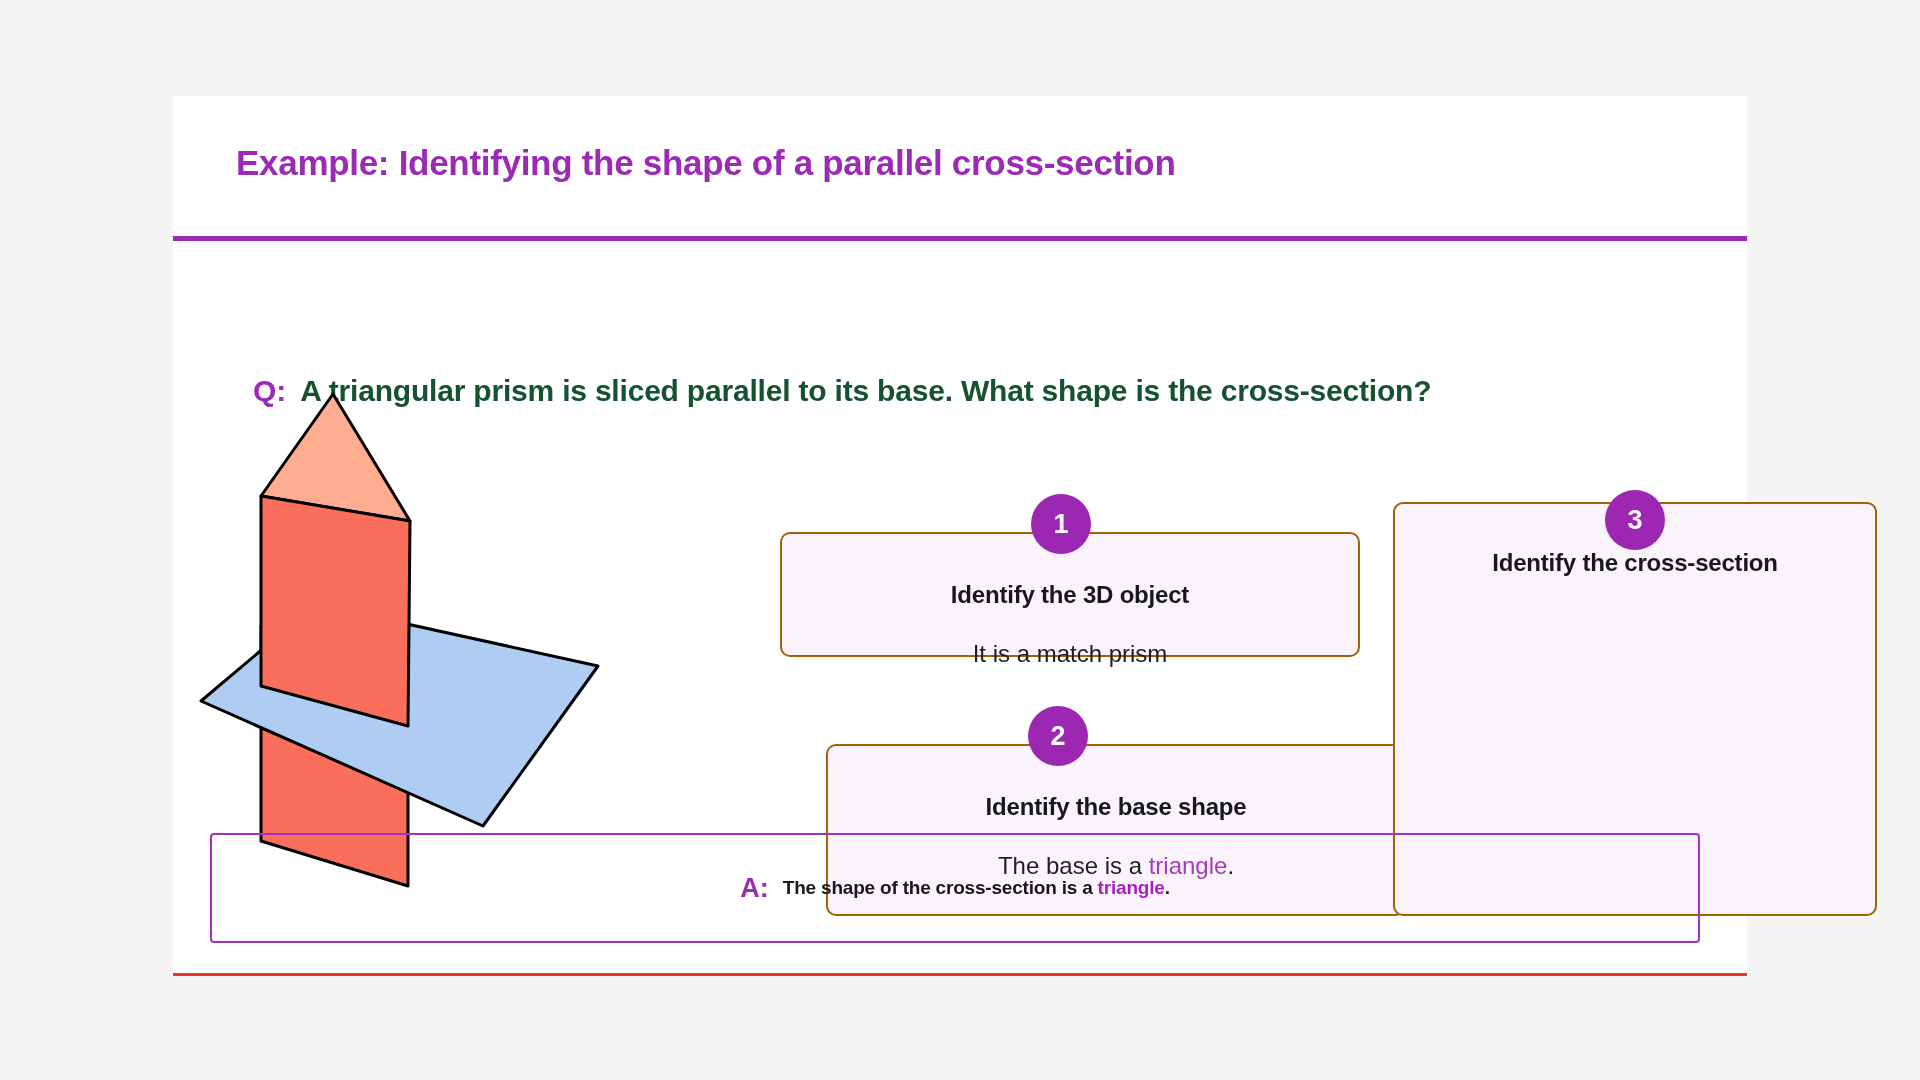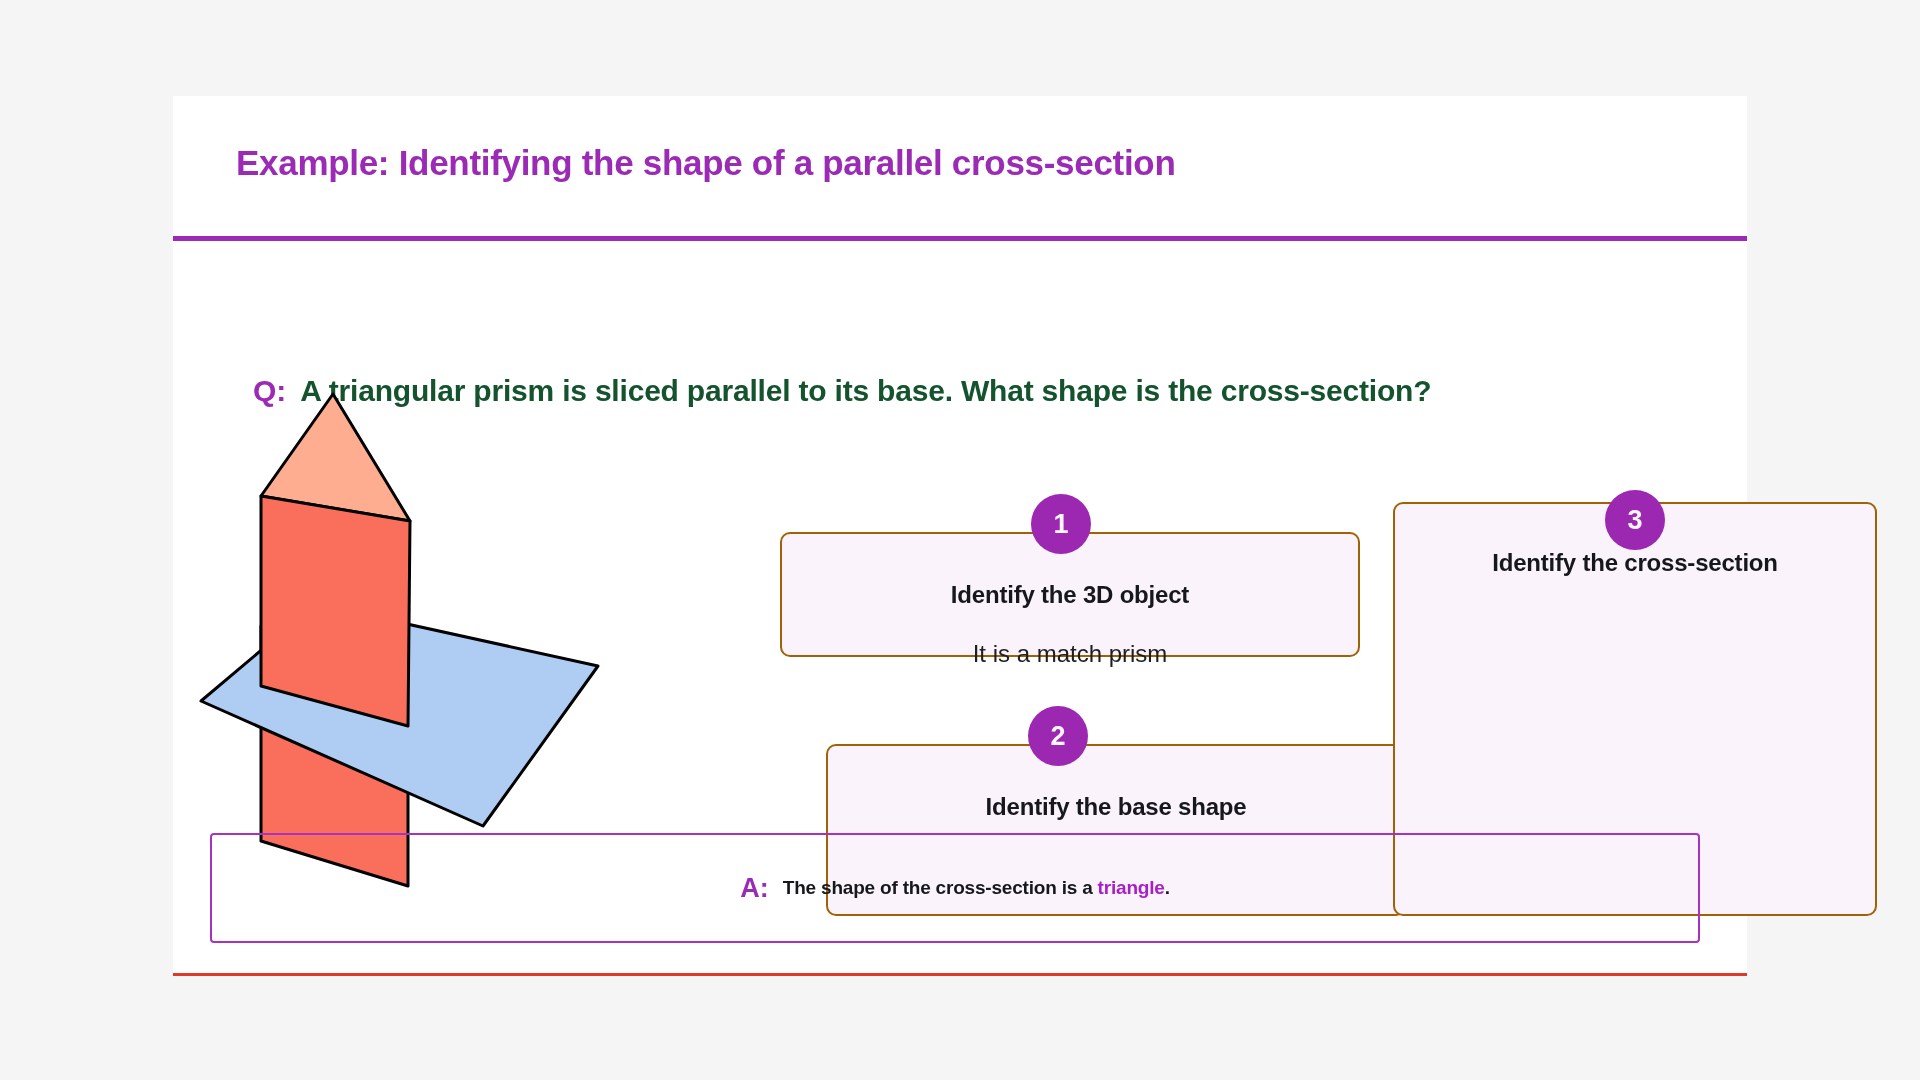--- a/index.html
+++ b/index.html
@@ -197,20 +197,23 @@
   <div class="card" id="card1">
     <div class="card-title">Identify the 3D object</div>
     <div class="card-body">
       <span>It is a match prism</span>
     </div>
   </div>
 
   <div class="badge" id="badge2">2</div>
   <div class="card" id="card2">
     <div class="card-title">Identify the base shape</div>
+    <div class="card-body">
+      <span>The base is a </span><span class="hl">triangle</span><span>.</span>
+    </div>
   </div>
 
   <div class="badge" id="badge3">3</div>
   <div class="card" id="card3">
     <div class="card-title">Identify the cross-section</div>
   </div>
 
   <div class="answer-bar">
     <span class="a-label">A:</span>
     <span class="a-text"><span>The shape of the cross-section is a </span><span class="hl">triangle</span><span>.</span></span>

